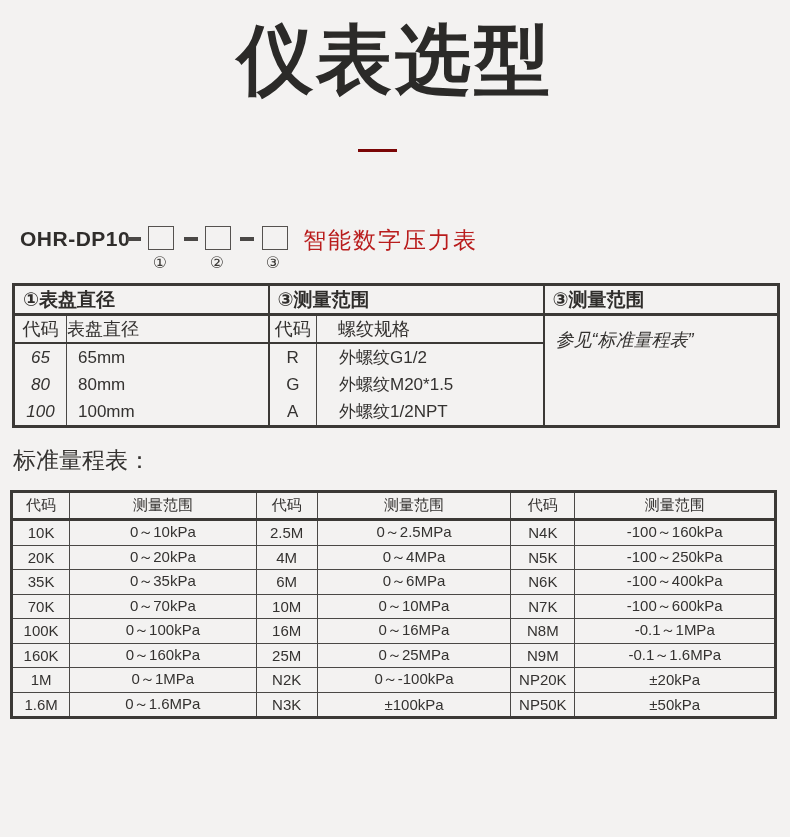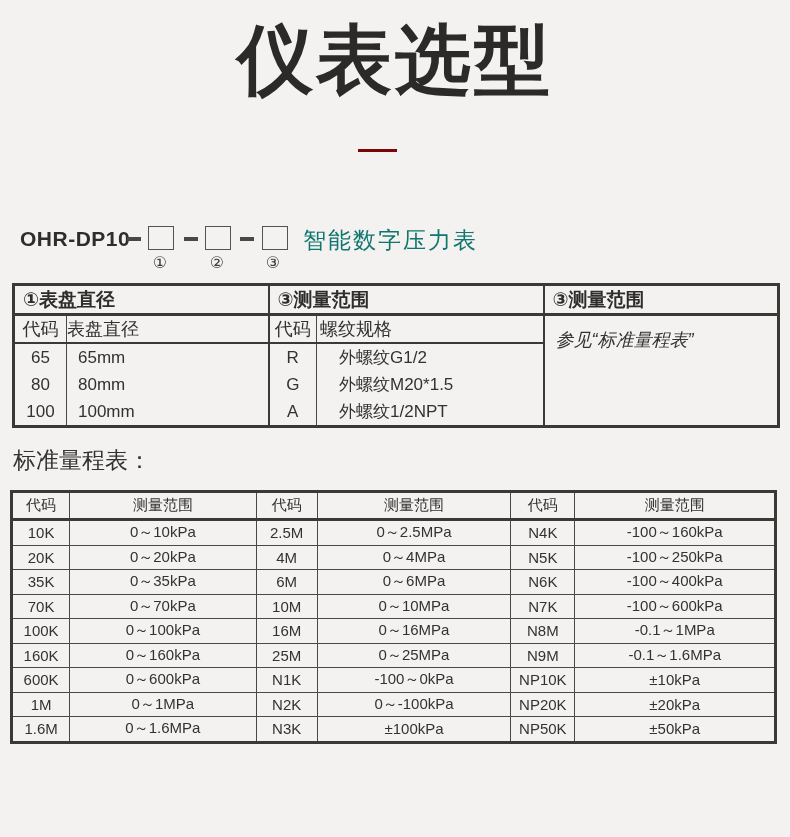--- a/index.html
+++ b/index.html
@@ -30,21 +30,21 @@
     background:#7b0606;
   }
   
   .model-prefix{
     position:absolute;left:20px;top:227px;
     font-size:21px;font-weight:bold;color:#2f2d2b;
     letter-spacing:0.5px;
   }
   .model-suffix{
     position:absolute;left:303px;top:225px;
-    font-size:23px;color:#0f766e;
+    font-size:23px;color:#b91c1c;
     letter-spacing:2px;
   }
   .model-dash{
     position:absolute;top:237px;
     width:14px;height:3.5px;background:#4a4846;
   }
   .dash-1{left:127px;}
   .dash-2{left:184px;}
   .dash-3{left:240px;}
   .model-box{
@@ -80,29 +80,29 @@
     font-size:19px;font-weight:bold;color:#2f2d2b;
     border-bottom:3px solid #3b3936;
     padding-left:8px;
   }
   .sel .sel-title td.sec-a,
   .sel .sel-title td.sec-b{border-right:2px solid #3b3936;}
   .sel .sel-sub td{height:26px;font-size:18px;}
   .sel .sel-sub td:nth-child(1){border-right:1.5px solid #4a4846;border-bottom:2px solid #3b3936;text-align:center;}
   .sel .sel-sub td:nth-child(2){border-right:2px solid #3b3936;border-bottom:2px solid #3b3936;padding-left:0;}
   .sel .sel-sub td:nth-child(3){border-right:1.5px solid #4a4846;border-bottom:2px solid #3b3936;text-align:center;}
-  .sel .sel-sub td:nth-child(4){border-right:2px solid #3b3936;border-bottom:2px solid #3b3936;padding-left:3px;}
+  .sel .sel-sub td:nth-child(4){border-right:2px solid #3b3936;border-bottom:2px solid #3b3936;padding-left:21px;}
   .sel .note-cell{
     vertical-align:top;
     padding:12px 0 0 11px;
     font-size:18px;
     font-style:italic;
   }
   .sel tr[data-name="table-row"] td{height:27px;}
-  .sel tr[data-name="table-row"] td:nth-child(1){border-right:1.5px solid #4a4846;text-align:center;}
+  .sel tr[data-name="table-row"] td:nth-child(1){border-right:1.5px solid #4a4846;text-align:center;font-style:italic;}
   .sel tr[data-name="table-row"] td:nth-child(2){border-right:2px solid #3b3936;padding-left:11px;}
   .sel tr[data-name="table-row"] td:nth-child(3){border-right:1.5px solid #4a4846;text-align:center;}
   .sel tr[data-name="table-row"] td:nth-child(4){border-right:2px solid #3b3936;padding-left:22px;}
   
   .range-label{
     position:absolute;left:13px;top:445px;
     font-size:23px;color:#343230;
   }
   
   .range{
@@ -253,28 +253,20 @@
         </tr>
         <tr data-name="table-row">
           <td data-name="table-cell">160K</td>
           <td data-name="table-cell">0～160kPa</td>
           <td data-name="table-cell">25M</td>
           <td data-name="table-cell">0～25MPa</td>
           <td data-name="table-cell">N9M</td>
           <td data-name="table-cell">-0.1～1.6MPa</td>
         </tr>
         <tr data-name="table-row">
-          <td data-name="table-cell">600K</td>
-          <td data-name="table-cell">0～600kPa</td>
-          <td data-name="table-cell">N1K</td>
-          <td data-name="table-cell">-100～0kPa</td>
-          <td data-name="table-cell">NP10K</td>
-          <td data-name="table-cell">±10kPa</td>
-        </tr>
-        <tr data-name="table-row">
           <td data-name="table-cell">1M</td>
           <td data-name="table-cell">0～1MPa</td>
           <td data-name="table-cell">N2K</td>
           <td data-name="table-cell">0～-100kPa</td>
           <td data-name="table-cell">NP20K</td>
           <td data-name="table-cell">±20kPa</td>
         </tr>
         <tr data-name="table-row">
           <td data-name="table-cell">1.6M</td>
           <td data-name="table-cell">0～1.6MPa</td>

